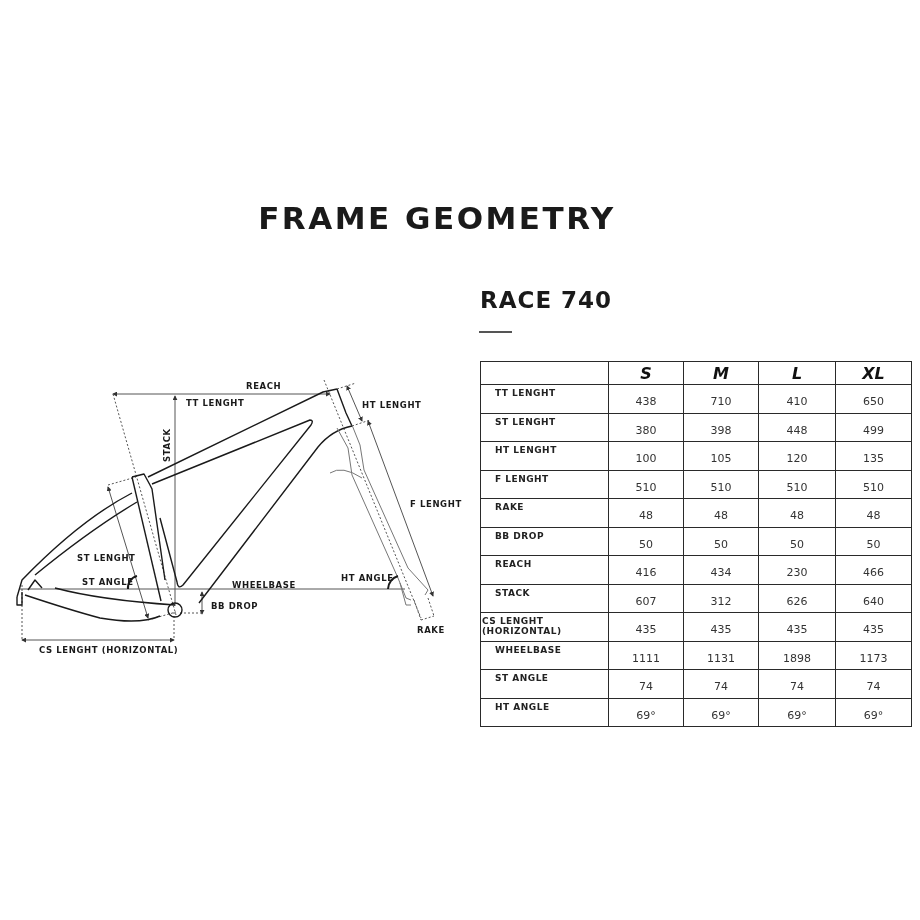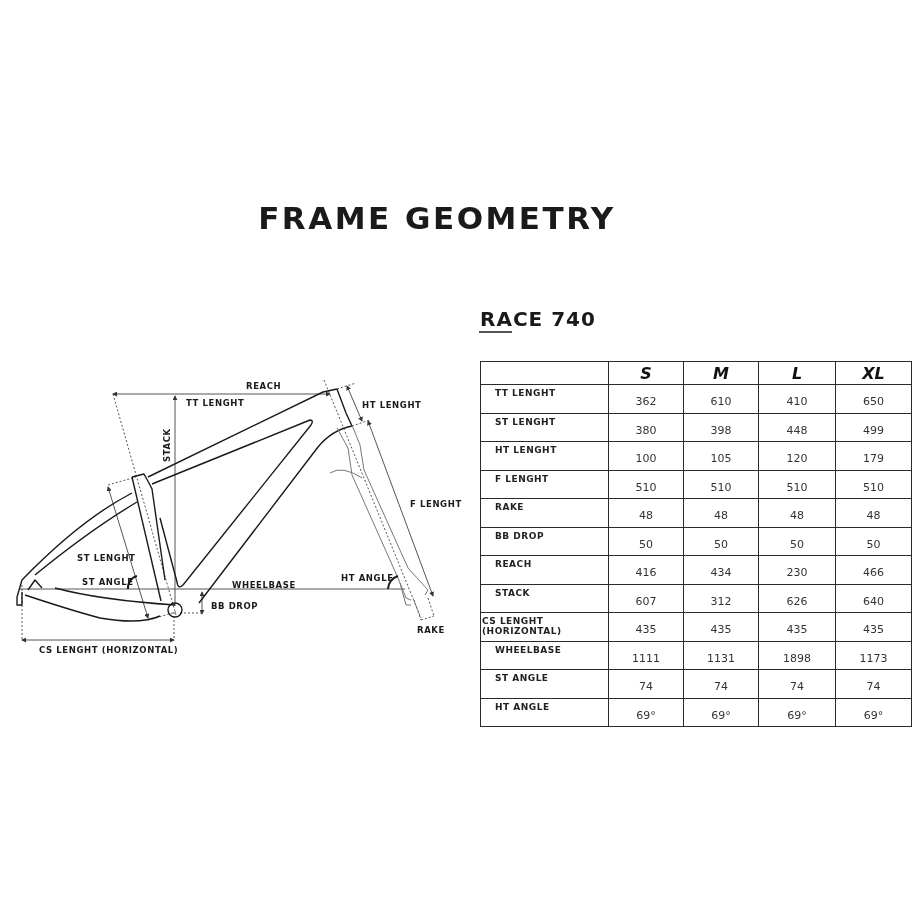--- a/index.html
+++ b/index.html
@@ -1,18 +1,18 @@
 <!DOCTYPE html>
 <html><head>
 <meta charset="utf-8">
 <style>
   html, body { margin: 0; padding: 0; background: #ffffff; }
   body { width: 920px; height: 920px; position: relative; overflow: hidden; font-family: "DejaVu Sans", sans-serif; color: #1a1a1a; }
   .title { position: absolute; left: 0; width: 874px; top: 200px; text-align: center; font-size: 31px; font-weight: bold; letter-spacing: 2.5px; color: #1a1a1a; }
-  .subtitle { position: absolute; left: 480px; top: 287px; font-size: 20px; font-weight: bold; letter-spacing: 1px; color: #1a1a1a; margin-top: 20px; }
+  .subtitle { position: absolute; left: 480px; top: 287px; font-size: 23px; font-weight: bold; letter-spacing: 1px; color: #1a1a1a; }
   .subtitle-rule { position: absolute; left: 479px; top: 331px; width: 33px; height: 2px; background: #555; }
   .geo-table { position: absolute; left: 480px; top: 361px; width: 431px; border-collapse: collapse; table-layout: fixed; }
   .geo-table td, .geo-table th { border: 1.5px solid #2a2a2a; padding: 0; height: 21.5px; text-align: center; font-size: 11px; color: #333; }
   .geo-table th { font-style: italic; font-weight: bold; font-size: 16px; color: #111; height: 22px; }
   .geo-table td.label { text-align: left; font-weight: bold; font-size: 9px; letter-spacing: 0.5px; padding-left: 14px; color: #222; vertical-align: top; padding-top: 3px; }
   .geo-table td.label.wide { padding-left: 1px; }
   .geo-table td.val { padding-top: 6px; vertical-align: middle; }
   .diagram { position: absolute; left: 0; top: 370px; width: 470px; height: 300px; }
   .dlabel { font-family: "DejaVu Sans", sans-serif; font-weight: bold; font-size: 8.5px; letter-spacing: 0.6px; fill: #1a1a1a; }
 </style>
@@ -125,38 +125,38 @@
       <th></th>
       <th>S</th>
       <th>M</th>
       <th>L</th>
       <th>XL</th>
     </tr>
   </thead>
   <tbody>
     <tr>
       <td class="label">TT LENGHT</td>
-      <td class="val">362</td>
-      <td class="val">610</td>
+      <td class="val">438</td>
+      <td class="val">710</td>
       <td class="val">410</td>
       <td class="val">650</td>
     </tr>
     <tr>
       <td class="label">ST LENGHT</td>
       <td class="val">380</td>
       <td class="val">398</td>
       <td class="val">448</td>
       <td class="val">499</td>
     </tr>
     <tr>
       <td class="label">HT LENGHT</td>
       <td class="val">100</td>
       <td class="val">105</td>
       <td class="val">120</td>
-      <td class="val">179</td>
+      <td class="val">135</td>
     </tr>
     <tr>
       <td class="label">F LENGHT</td>
       <td class="val">510</td>
       <td class="val">510</td>
       <td class="val">510</td>
       <td class="val">510</td>
     </tr>
     <tr>
       <td class="label">RAKE</td>

